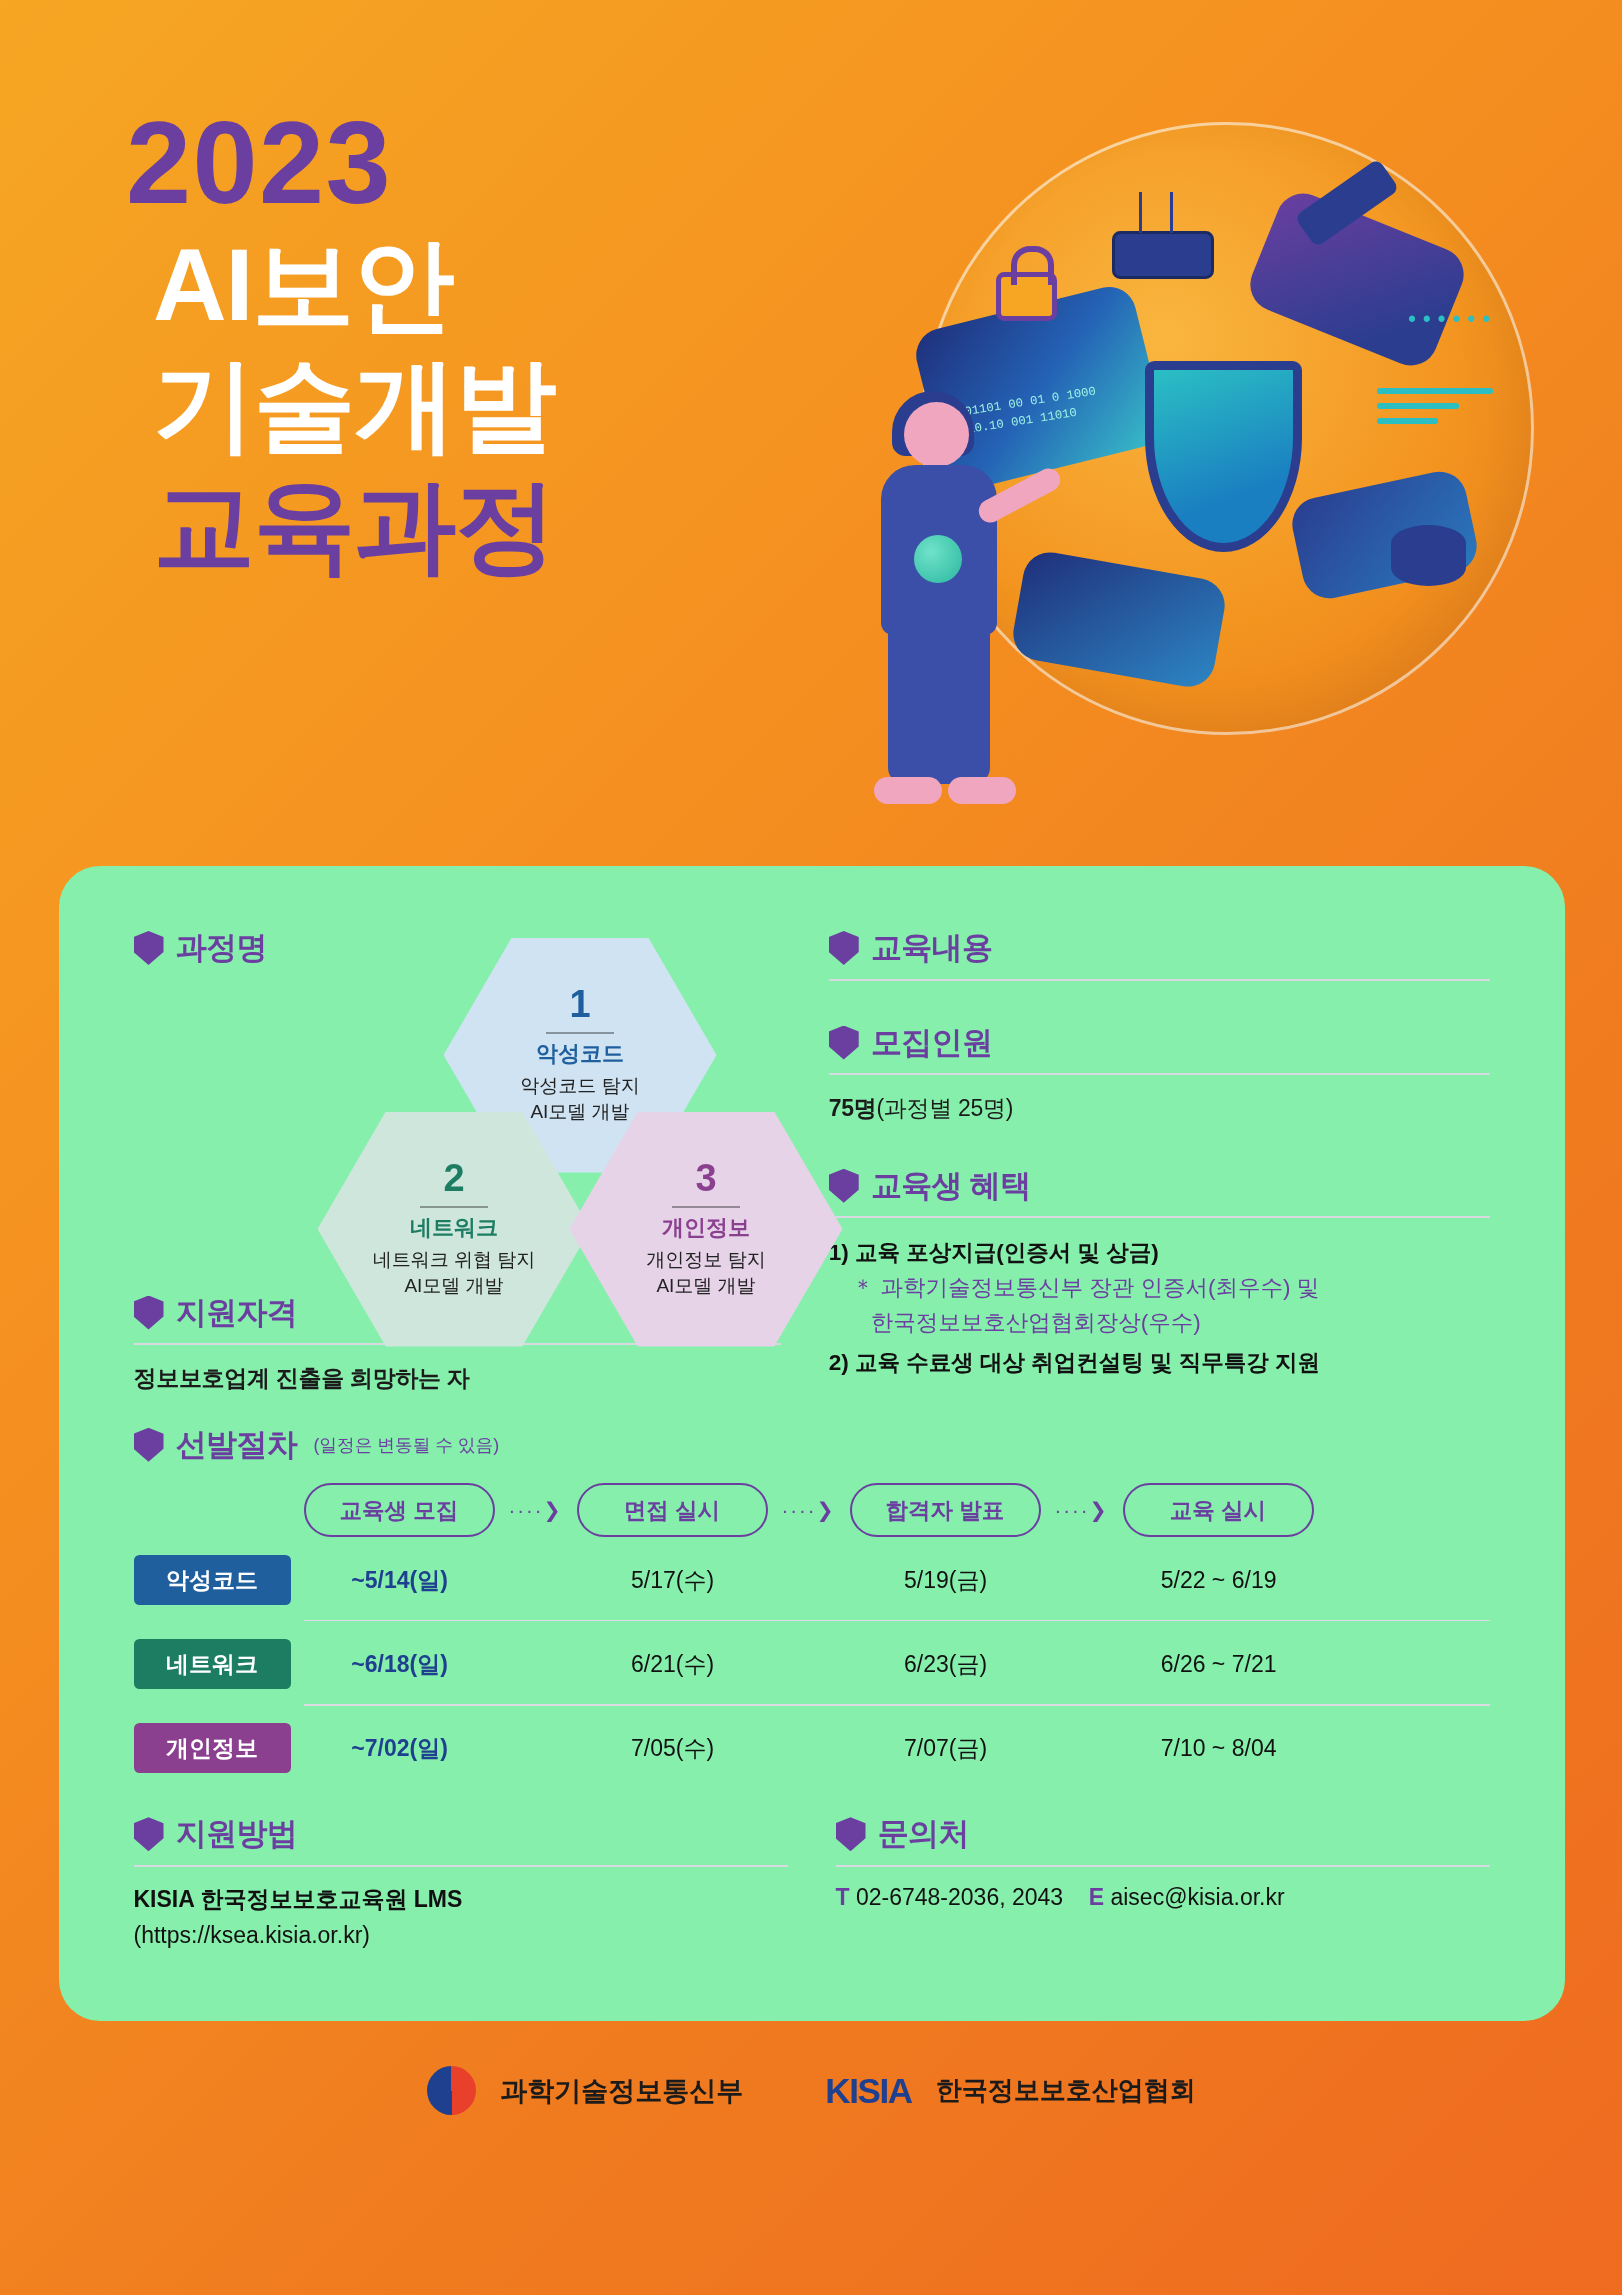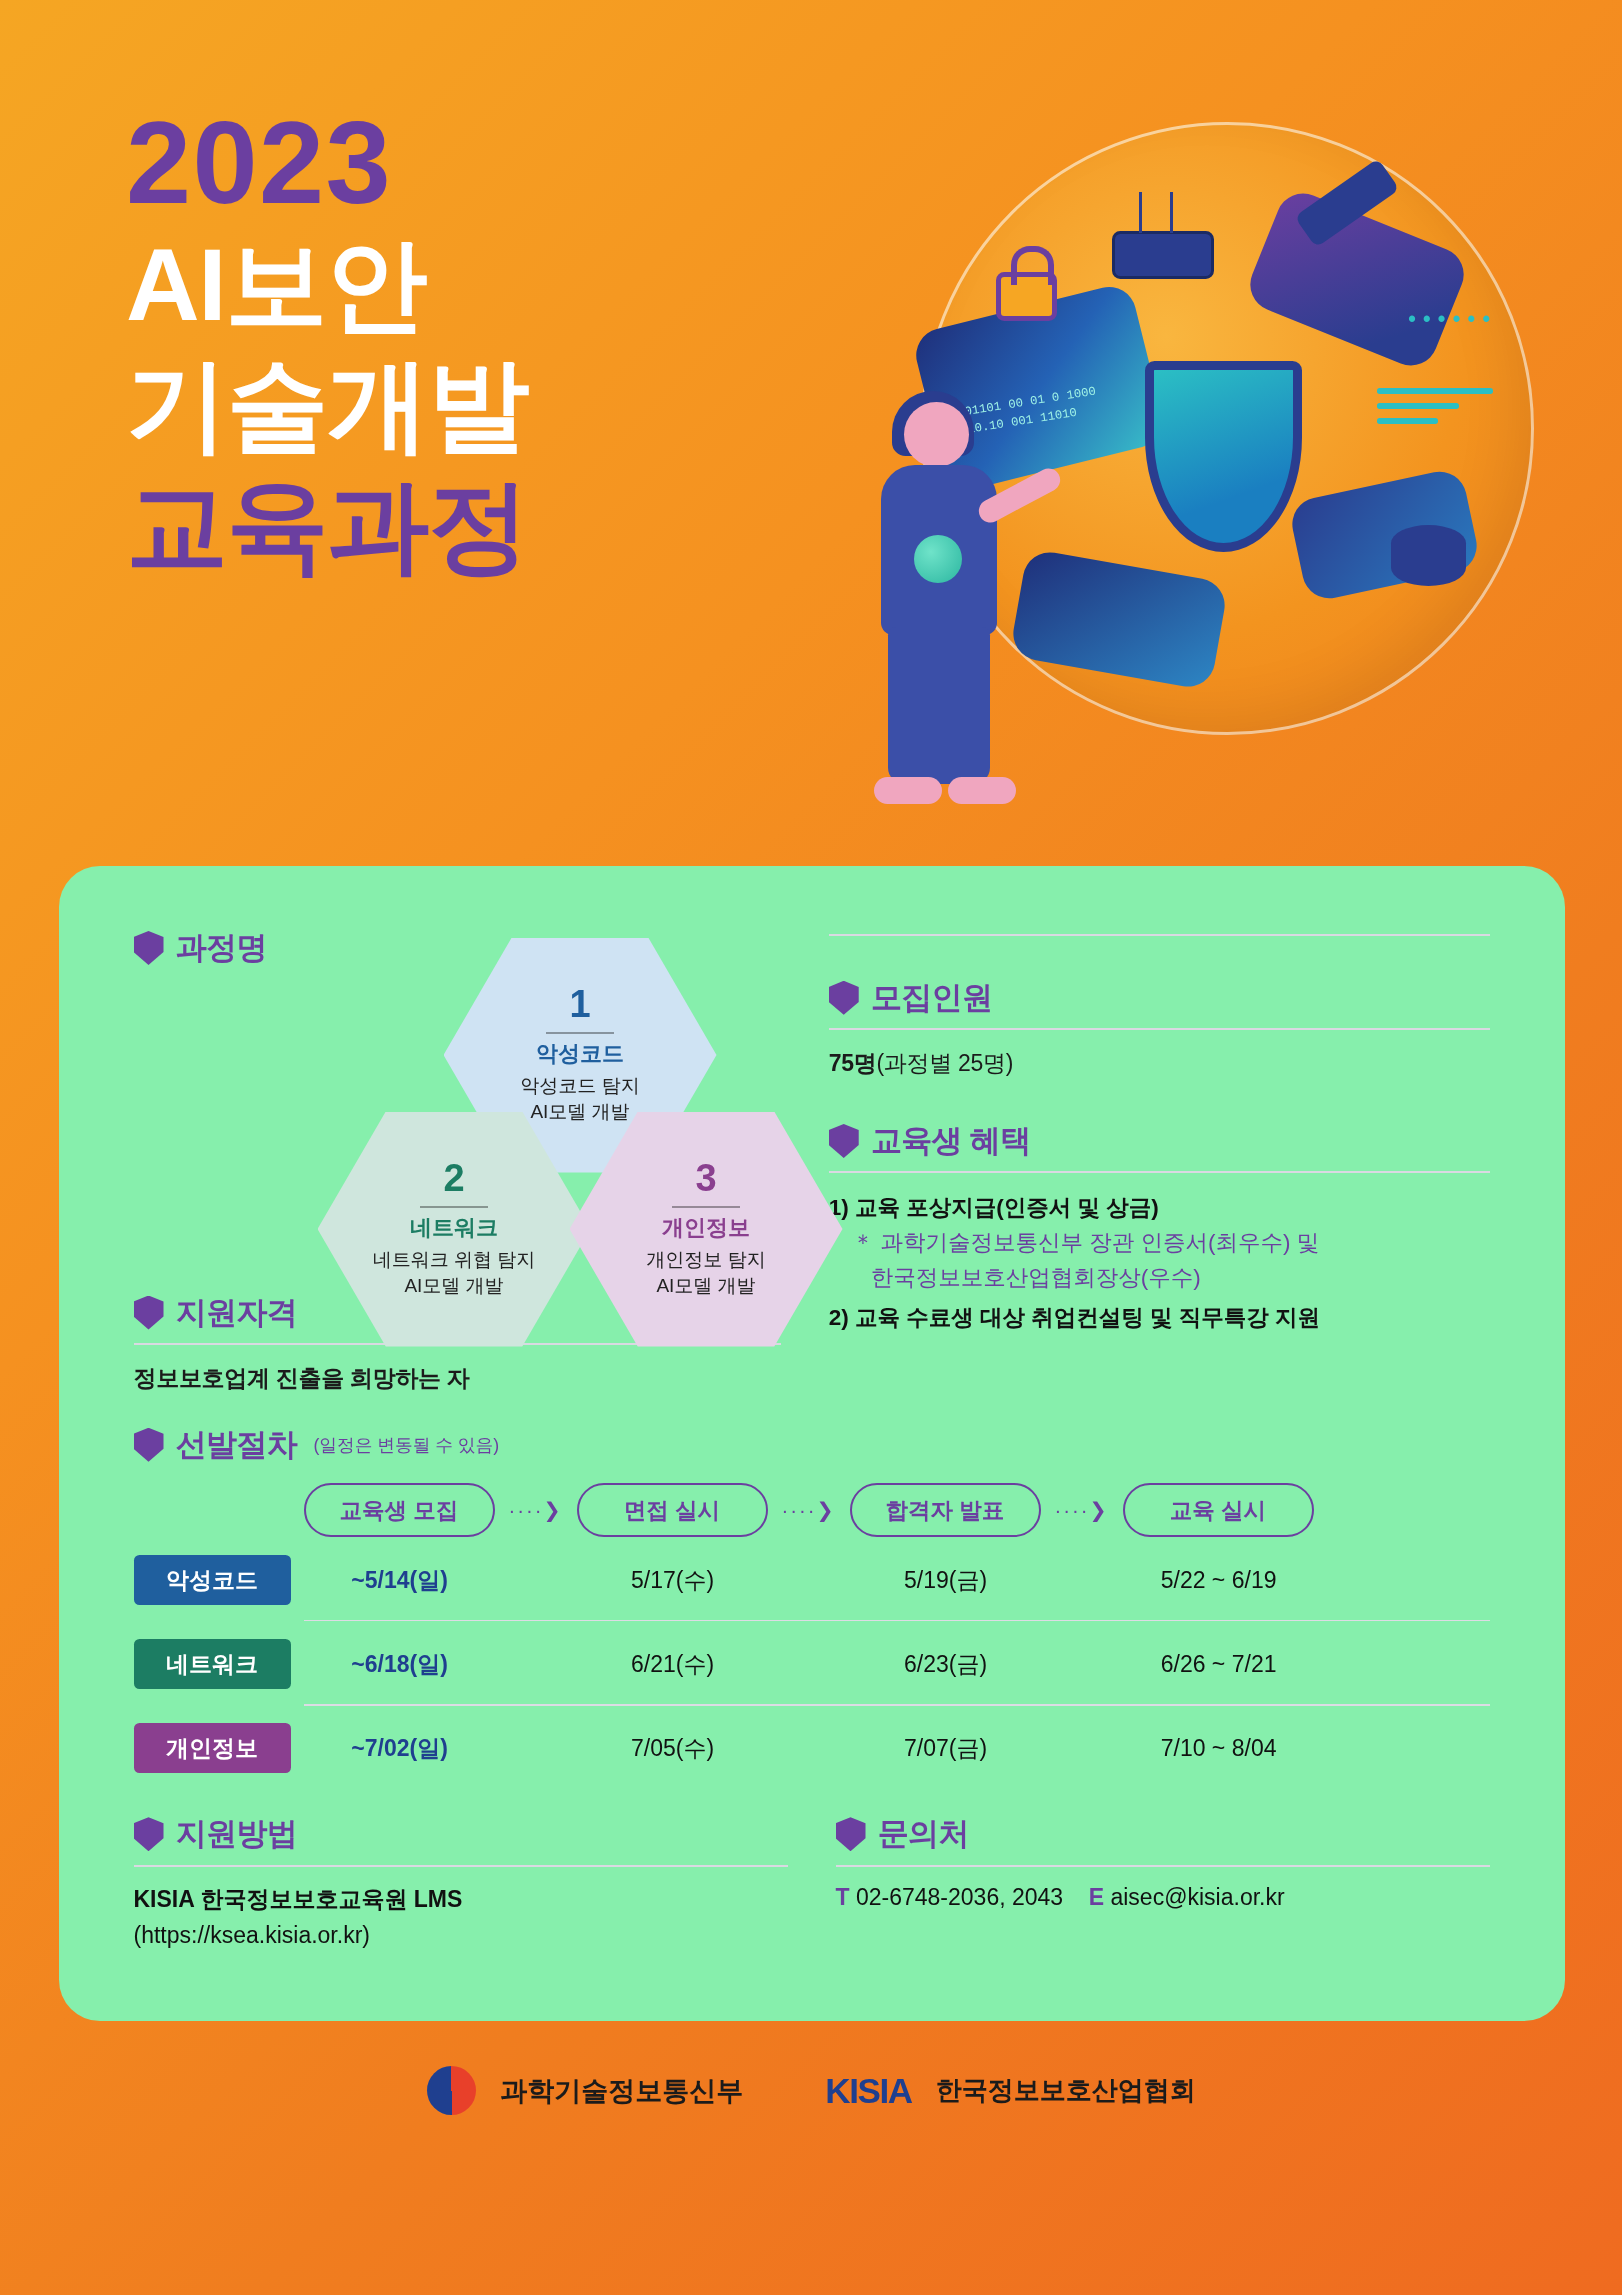--- a/index.html
+++ b/index.html
@@ -25,20 +25,21 @@
     color: #6b3fa0;
     letter-spacing: 1.4px;
     line-height: 1.05;
   }
   .title-line {
     font-size: 102px;
     font-weight: 700;
     color: #ffffff;
     line-height: 1.18;
     letter-spacing: -1.4px;
+    margin-left: 27px;
   }
   .title-line.purple { color: #6b3fa0; }
 
   
   .hero {
     position: absolute;
     right: 48px;
     top: 102px;
     width: 770px;
     height: 722px;
@@ -301,20 +302,24 @@
 
       <div class="sec-head">
         <div class="shield-ic"></div>
         <div class="sec-title">지원자격</div>
       </div>
       <div class="rule"></div>
       <div class="body-txt">정보보호업계 진출을 희망하는 자</div>
     </div>
 
     <div class="col-right">
+      <div class="sec-head">
+        <div class="shield-ic"></div>
+        <div class="sec-title">교육내용</div>
+      </div>
       <div class="rule"></div>
 
       <div class="sec-head" style="margin-top:41px">
         <div class="shield-ic"></div>
         <div class="sec-title">모집인원</div>
       </div>
       <div class="rule"></div>
       <div class="body-txt">
         <span>75명</span><span class="normal" style="font-weight:400">(과정별 25명)</span>
       </div>

